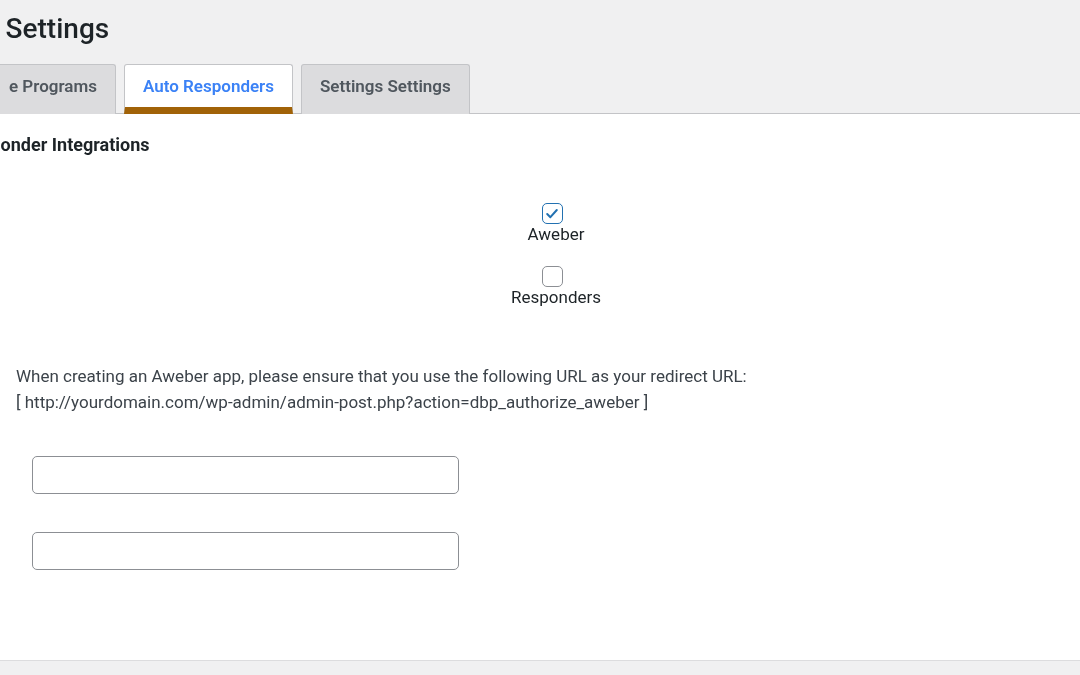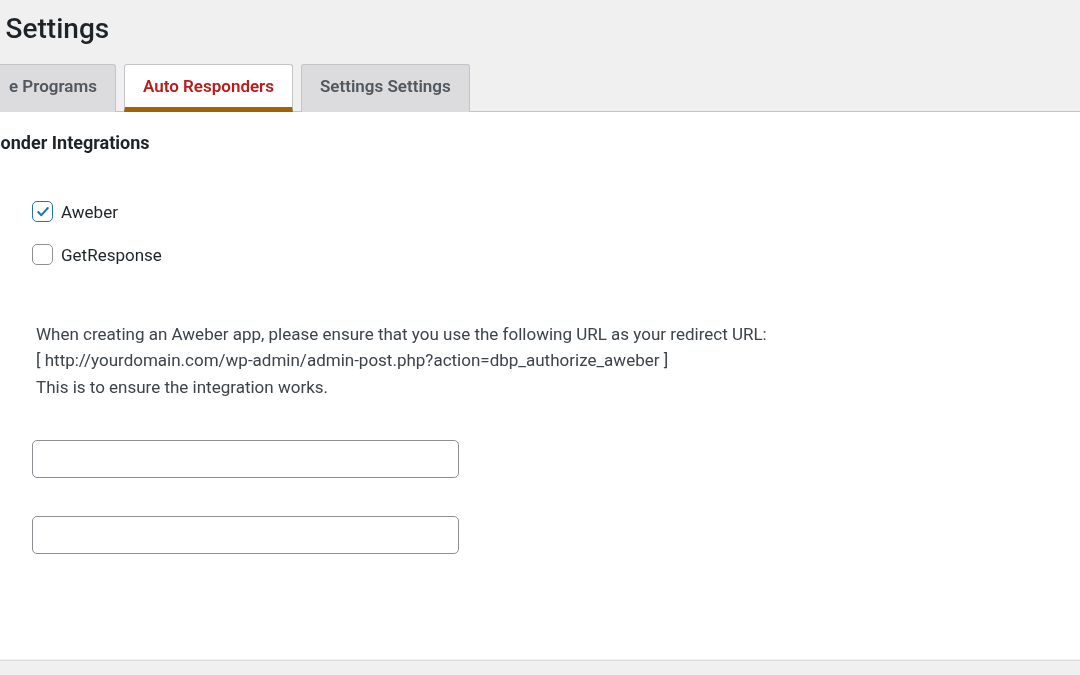--- a/index.html
+++ b/index.html
@@ -44,22 +44,22 @@
       border-radius: 3px 3px 0 0;
       display: inline-block;
       position: relative;
       top: 1px;
     }
     .tab.first {
       margin-left: 0;
     }
     .tab.active {
       background: #ffffff;
-      color: #b91c1c;
-      border-bottom: 5px solid #a16207;
+      color: #3b82f6;
+      border-bottom: 7px solid #a16207;
       z-index: 2;
     }
     .content-wrapper {
       background: #ffffff;
       border-top: 1px solid #c3c4c7;
       min-height: 548px;
       padding: 20px 0 0 0;
     }
     .section-title {
       font-size: 18px;
@@ -69,20 +69,21 @@
       margin-bottom: 48px;
     }
     .checkbox-group {
       padding-left: 32px;
       margin-bottom: 56px;
     }
     .checkbox-row {
       display: flex;
       align-items: center;
       margin-bottom: 22px;
+      flex-direction: column;
     }
     .checkbox {
       width: 21px;
       height: 21px;
       border: 1px solid #8c8f94;
       border-radius: 5px;
       background: #ffffff;
       margin-right: 8px;
       display: flex;
       align-items: center;
@@ -95,21 +96,21 @@
     }
     .checkbox svg {
       width: 16px;
       height: 16px;
     }
     .checkbox-label {
       font-size: 17px;
       color: #1d2327;
     }
     .description-block {
-      padding-left: 36px;
+      padding-left: 16px;
       margin-bottom: 40px;
     }
     .description-line {
       font-size: 17px;
       color: #3c434a;
       line-height: 1.55;
     }
     .input-group {
       padding-left: 32px;
     }
@@ -150,28 +151,27 @@
     <div class="checkbox-row">
       <div class="checkbox checked">
         <svg viewBox="0 0 20 20" fill="none">
           <path d="M4 10 L8 14 L16 5" stroke="#2271b1" stroke-width="2.5" stroke-linecap="round" stroke-linejoin="round"></path>
         </svg>
       </div>
       <span class="checkbox-label">Aweber</span>
     </div>
     <div class="checkbox-row">
       <div class="checkbox"></div>
-      <span class="checkbox-label">GetResponse</span>
+      <span class="checkbox-label">Responders</span>
     </div>
   </div>
 
   <div class="description-block">
     <div class="description-line">When creating an Aweber app, please ensure that you use the following URL as your redirect URL:</div>
     <div class="description-line">[ http://yourdomain.com/wp-admin/admin-post.php?action=dbp_authorize_aweber ]</div>
-    <div class="description-line">This is to ensure the integration works.</div>
   </div>
 
   <div class="input-group">
     <input type="text" class="text-input" value="" style="">
     <input type="text" class="text-input" value="" style="">
   </div>
 </div>
 
 <div class="bottom-border"></div>
 

